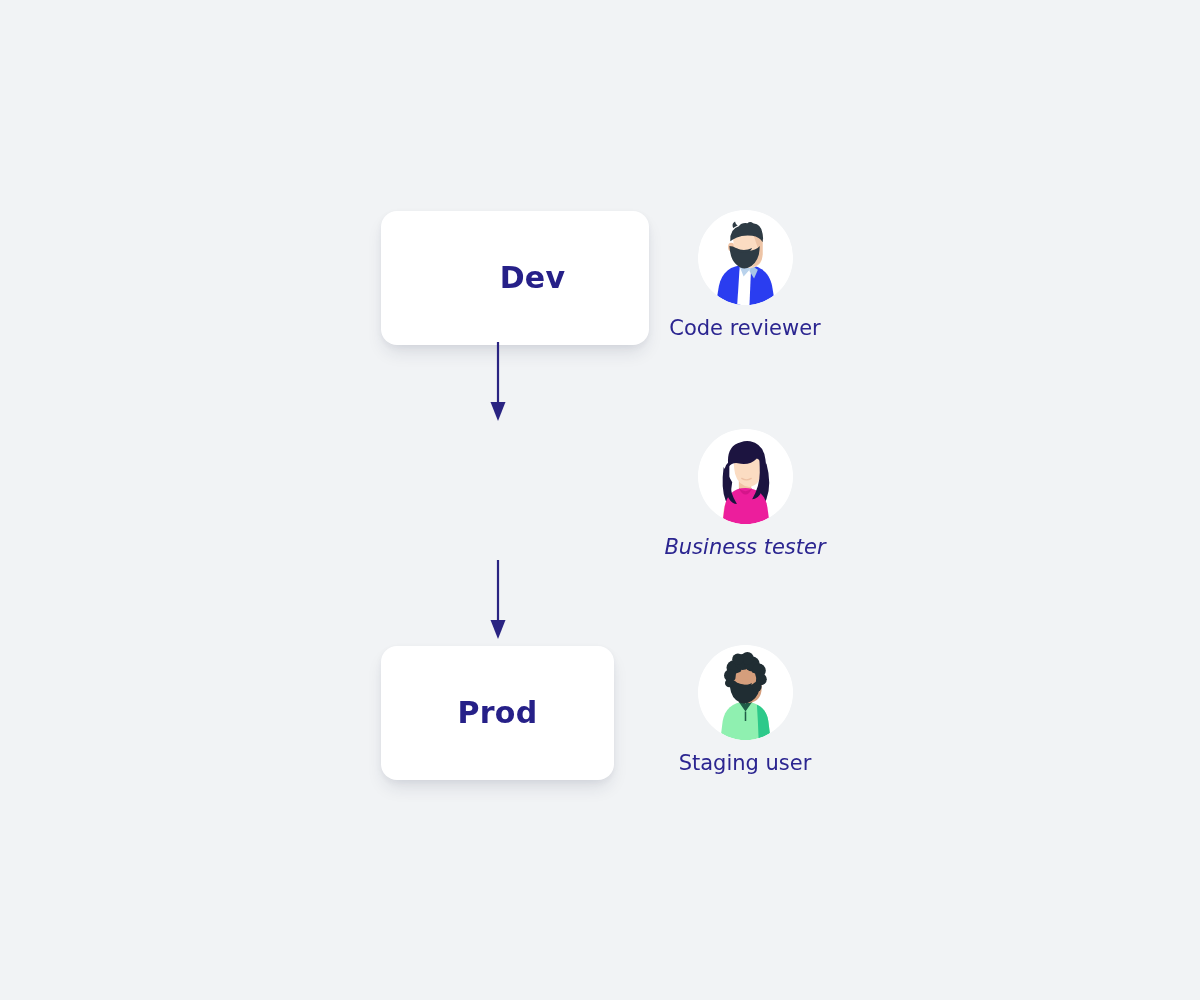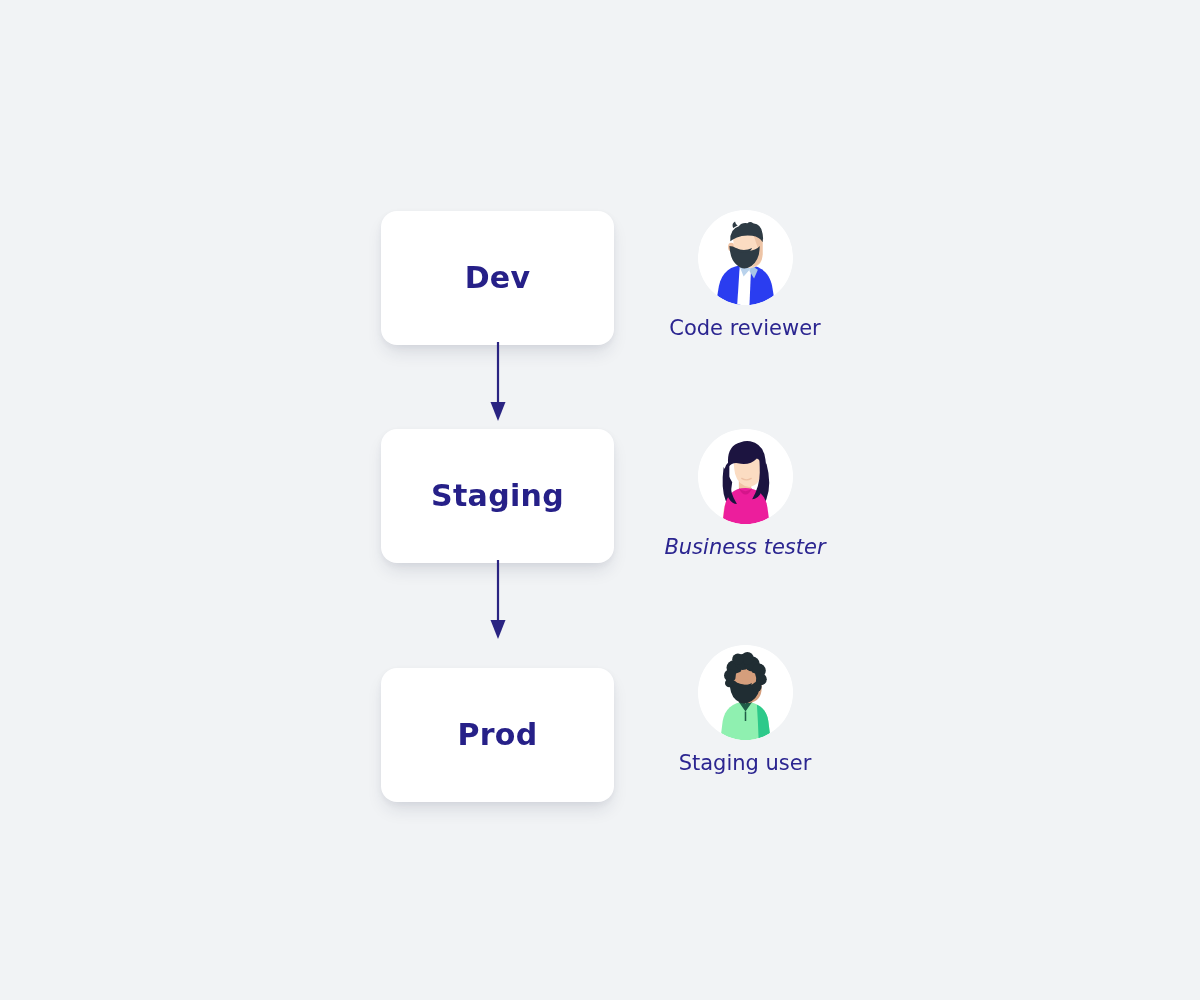--- a/index.html
+++ b/index.html
@@ -34,23 +34,23 @@
     justify-content: center;
   }
   .stage-box-label {
     font-family: "DejaVu Sans", sans-serif;
     font-weight: bold;
     font-size: 30px;
     letter-spacing: 0.3px;
     color: #262088;
     line-height: 1;
   }
-  #stage-box-0 { top: 211px; }
+  #stage-box-0 { top: 211px; padding-left: 35px; }
   #stage-box-1 { top: 429px; }
-  #stage-box-2 { top: 668px; }
+  #stage-box-2 { top: 646px; }
 
   
   .connector {
     position: absolute;
     left: 482px;
     width: 32px;
   }
   #connector-0 { top: 342px; height: 84px; }
   #connector-1 { top: 560px; height: 84px; }
 
@@ -87,23 +87,20 @@
 </style>
 </head>
 <body>
 
 <div id="canvas">
 
   <div class="stage-box" id="stage-box-0">
     <span class="stage-box-label">Dev</span>
   </div>
 
-  <div class="stage-box" id="stage-box-1">
-    <span class="stage-box-label">Staging</span>
-  </div>
 
   <div class="stage-box" id="stage-box-2">
     <span class="stage-box-label">Prod</span>
   </div>
 
   <div class="connector" id="connector-0">
     <svg width="32" height="84" viewBox="0 0 32 84">
       <line x1="16" y1="0" x2="16" y2="64" stroke="#2a2482" stroke-width="2.2"></line>
       <polygon points="16,79 8.5,60 23.5,60" fill="#2a2482"></polygon>
     </svg>

